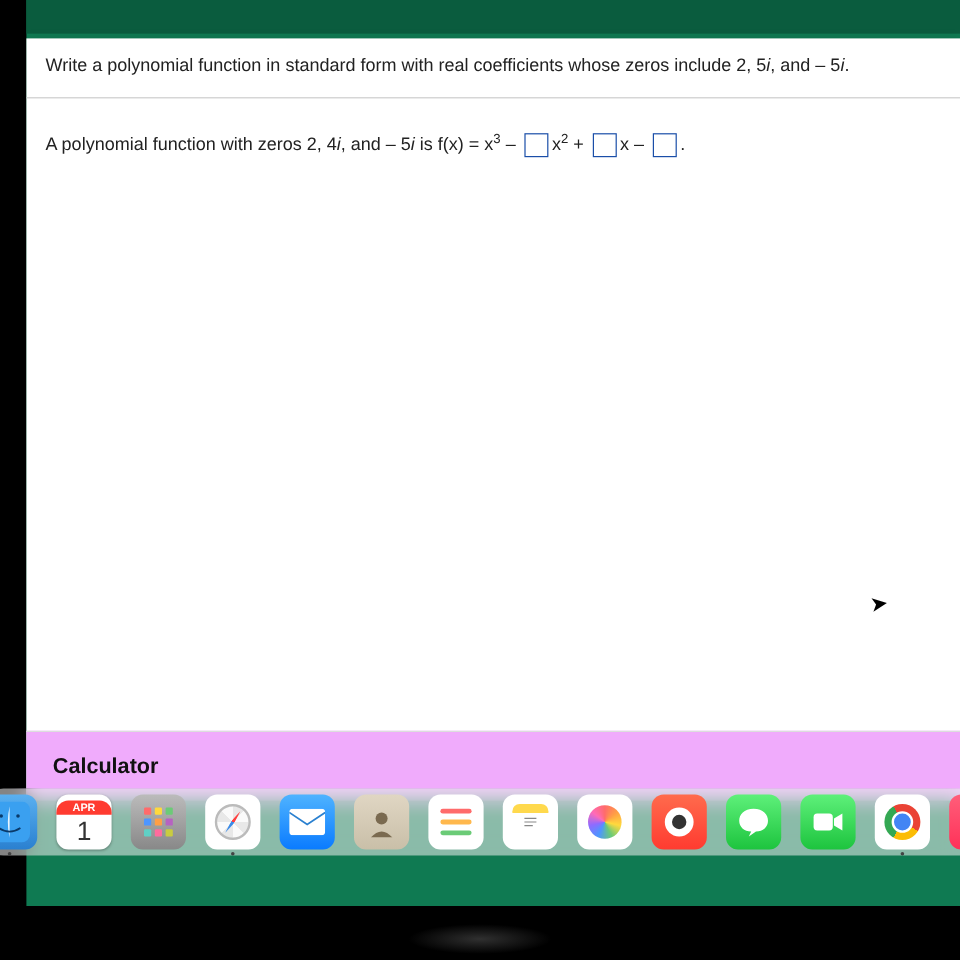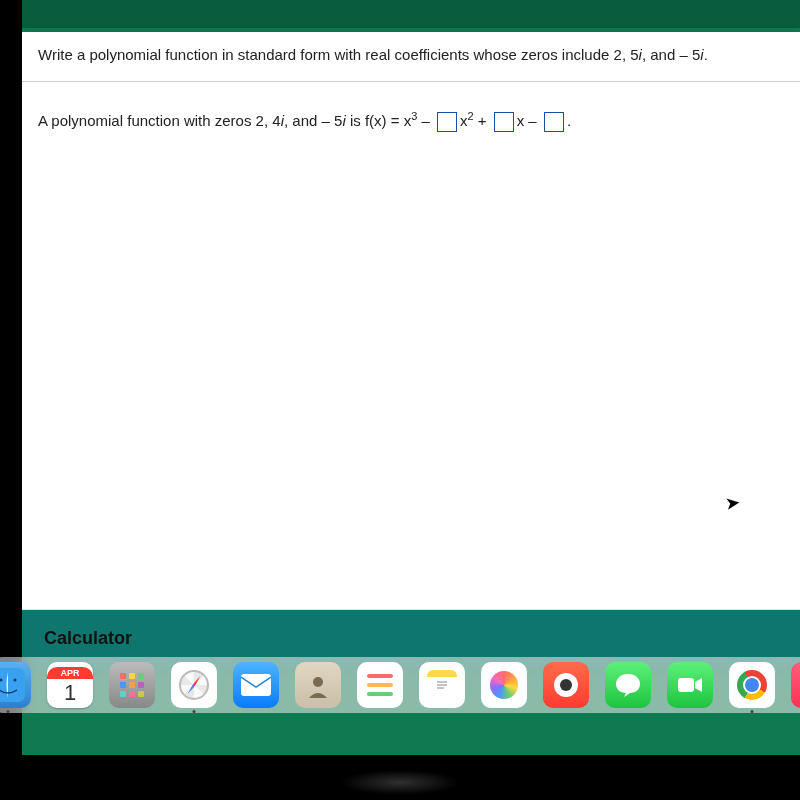--- a/index.html
+++ b/index.html
@@ -69,21 +69,21 @@
   vertical-align: middle;
   margin: 0 3px;
   background: #fff;
 }
 .calculator-bar {
   border-top: 1px solid #ddd;
   padding: 18px 22px;
   font-size: 18px;
   font-weight: 600;
   color: #111;
-  background: #0f766e;
+  background: #f0abfc;
 }
 .cursor {
   position: absolute;
   top: 460px;
   right: 60px;
   font-size: 18px;
   color: #000;
   transform: rotate(-8deg);
 }
 .dock {

